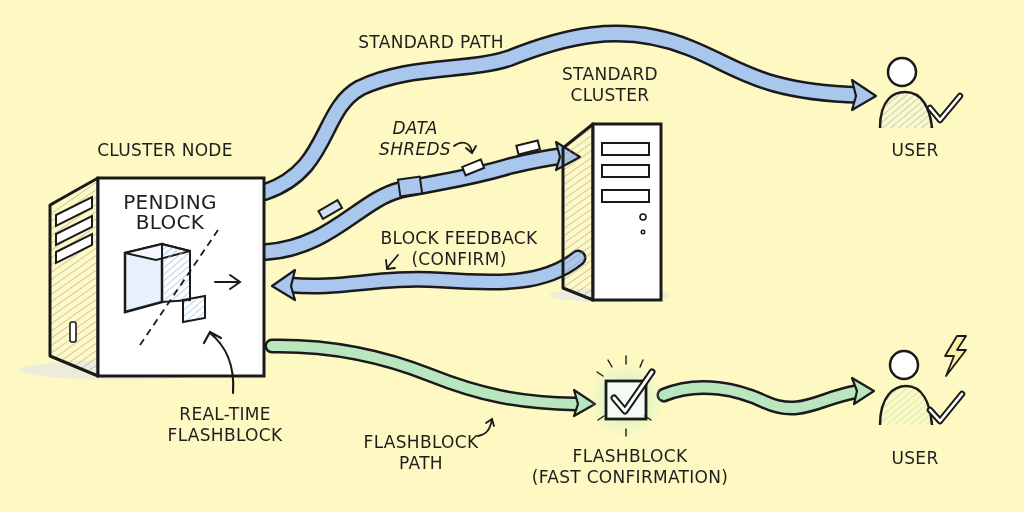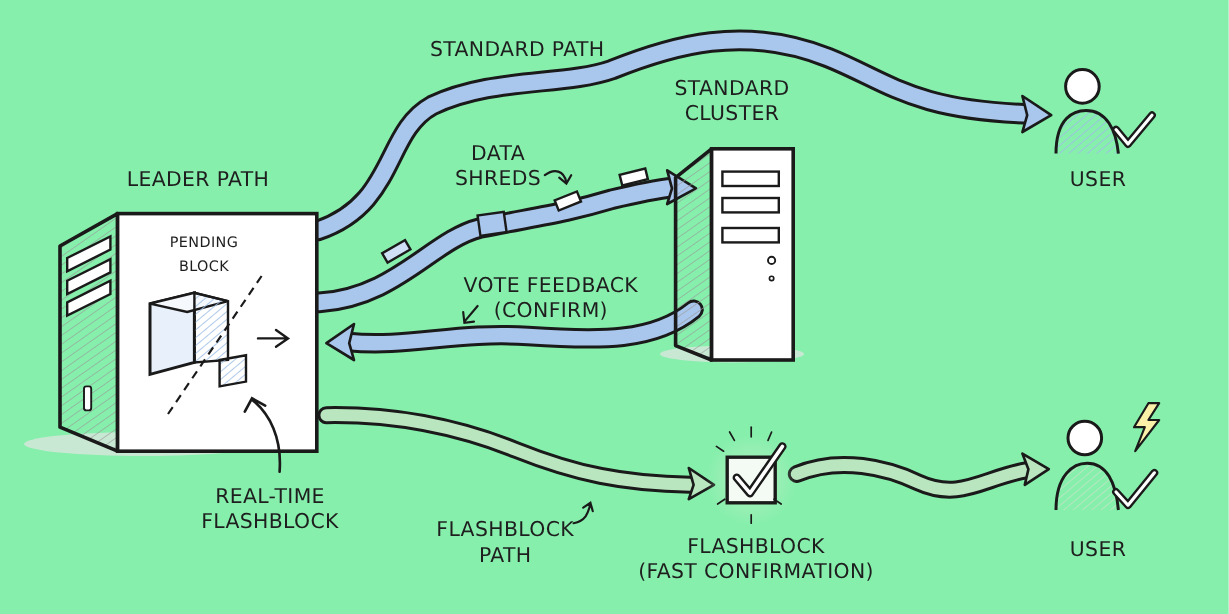--- a/index.html
+++ b/index.html
@@ -1,27 +1,27 @@
 <!DOCTYPE html>
 <html><head>
 <meta charset="utf-8">
 <style>
   html, body { margin: 0; padding: 0; background: #fdfdfb; }
   #stage {
     position: relative; width: 1024px; height: 512px; overflow: hidden;
-    background: #86efac;
+    background: #fef9c3;
     font-family: "DejaVu Sans", sans-serif;
     color: #1c1c1c;
   }
   svg#art { position: absolute; left: 0; top: 0; }
   .lbl {
     position: absolute; text-align: center; white-space: pre-line;
     font-size: 17px; line-height: 21px; letter-spacing: 0.3px; color: #1e1e1e;
   }
-  .lbl.sm { font-size: 12px; line-height: 20px; }
+  .lbl.sm { font-size: 20px; line-height: 20px; }
 </style>
 </head>
 <body>
 
 <div id="stage">
   <svg id="art" width="1024" height="512" viewBox="0 0 1024 512" xmlns="http://www.w3.org/2000/svg">
     <defs>
       <pattern id="hatch" width="6" height="6" patternUnits="userSpaceOnUse" patternTransform="rotate(55)">
         <line x1="0" y1="0" x2="0" y2="6" stroke="#9a9a9a" stroke-width="1"></line>
       </pattern>
@@ -140,29 +140,29 @@
     <path d="M454,146 C462,140 470,142 472,152 M466,148 L472,153 L476,146" fill="none" stroke="#1a1a1a" stroke-width="1.8" stroke-linecap="round"></path>
     <path d="M398,255 L387,268 M386,260 L387,269 L395,268" fill="none" stroke="#1a1a1a" stroke-width="1.8" stroke-linecap="round"></path>
     <path d="M478,436 C488,434 490,428 492,420 M486,423 L492,419 L494,426" fill="none" stroke="#1a1a1a" stroke-width="1.8" stroke-linecap="round"></path>
   </svg>
 
   <div class="lbl" style="left:336px; top:32px; width:190px;">STANDARD PATH</div>
 
   <div class="lbl" style="left:550px; top:64px; width:120px;">STANDARD
 CLUSTER</div>
 
-  <div class="lbl" style="left:85px; top:140px; width:160px;">LEADER PATH</div>
+  <div class="lbl" style="left:85px; top:140px; width:160px;">CLUSTER NODE</div>
 
   <div class="lbl sm" style="left:110px; top:192px; width:120px;">PENDING
 BLOCK</div>
 
-  <div class="lbl" style="left:370px; top:118px; width:90px;">DATA
+  <div class="lbl" style="left:370px; top:118px; width:90px;font-style:italic;">DATA
 SHREDS</div>
 
-  <div class="lbl" style="left:374px; top:228px; width:170px;">VOTE FEEDBACK
+  <div class="lbl" style="left:374px; top:228px; width:170px;">BLOCK FEEDBACK
 (CONFIRM)</div>
 
   <div class="lbl" style="left:880px; top:140px; width:70px;">USER</div>
 
   <div class="lbl" style="left:160px; top:404px; width:130px;">REAL-TIME
 FLASHBLOCK</div>
 
   <div class="lbl" style="left:356px; top:432px; width:130px;">FLASHBLOCK
 PATH</div>
 

